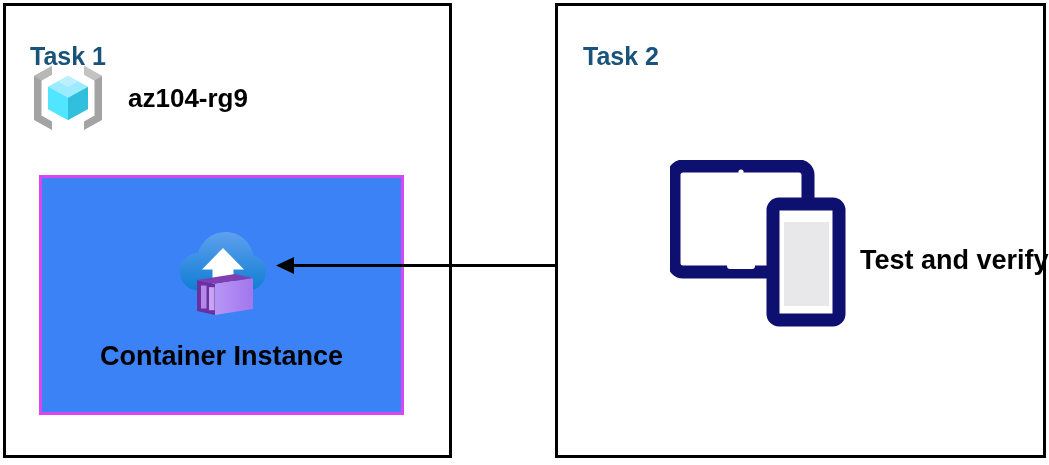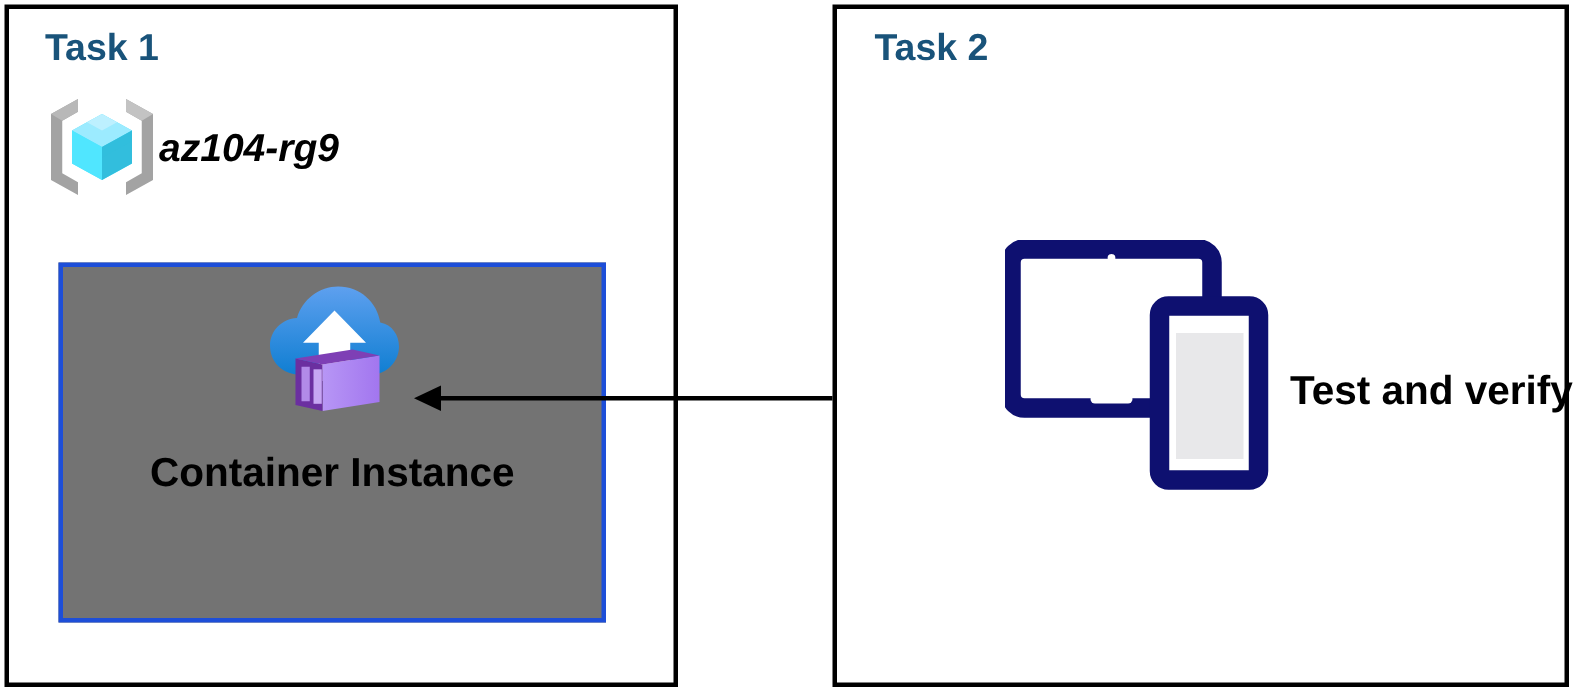--- a/index.html
+++ b/index.html
@@ -22,42 +22,43 @@
   #task1-box{left:3px;top:3px;width:449px;height:455px;}
   #task2-box{left:555px;top:3px;width:491px;height:455px;}
 
   .task-title{
     position:absolute;
     font-size:25px;
     font-weight:bold;
     color:#19537a;
     letter-spacing:0px;
     white-space:nowrap;
+    margin-top:24px;
   }
   #task1-title{left:30px;top:18px;}
   #task2-title{left:583px;top:18px;}
 
   
   #rg-row{
     position:absolute;left:30px;top:62px;
-    display:flex;align-items:center;font-style:italic;
+    display:flex;align-items:center;gap:22px;
   }
   #rg-label{
     font-size:26px;font-weight:bold;color:#000000;white-space:nowrap;
   }
 
   
   #ci-panel{
     position:absolute;
     left:39px;top:175px;width:365px;height:240px;
     box-sizing:border-box;
-    border:3px solid #1d4ed8;
-    background:#737373;
+    border:3px solid #d946ef;
+    background:#3b82f6;
     display:flex;flex-direction:column;
-    align-items:center;justify-content:flex-start;
+    align-items:center;justify-content:center;
   }
   #ci-icon-wrap{margin-top:4px;margin-bottom:22px;}
   #ci-label{
     font-size:27px;font-weight:bold;color:#000000;white-space:nowrap;
   }
 
   
   #tv-group{
     position:absolute;left:670px;top:160px;width:240px;
     display:flex;align-items:center;

